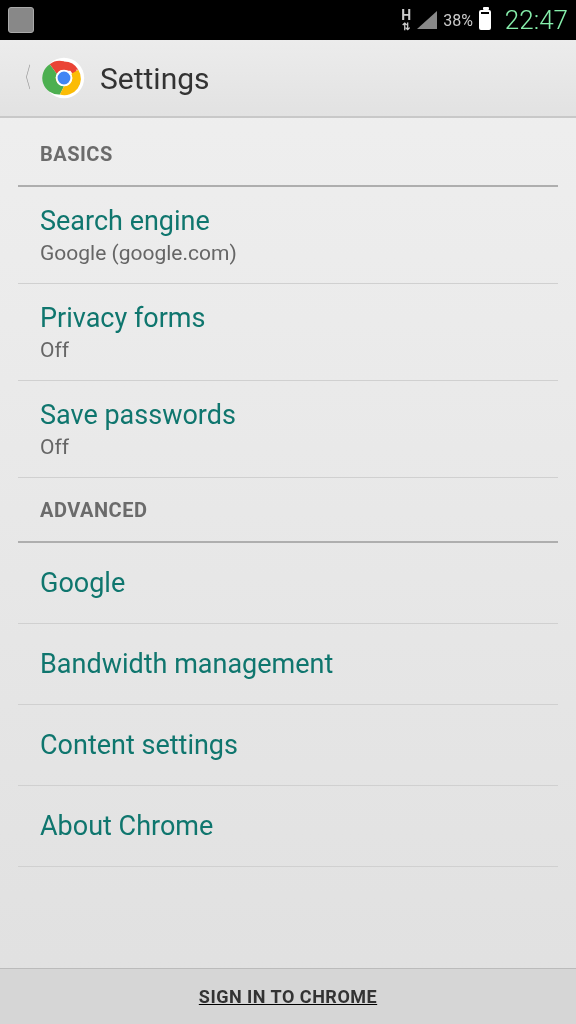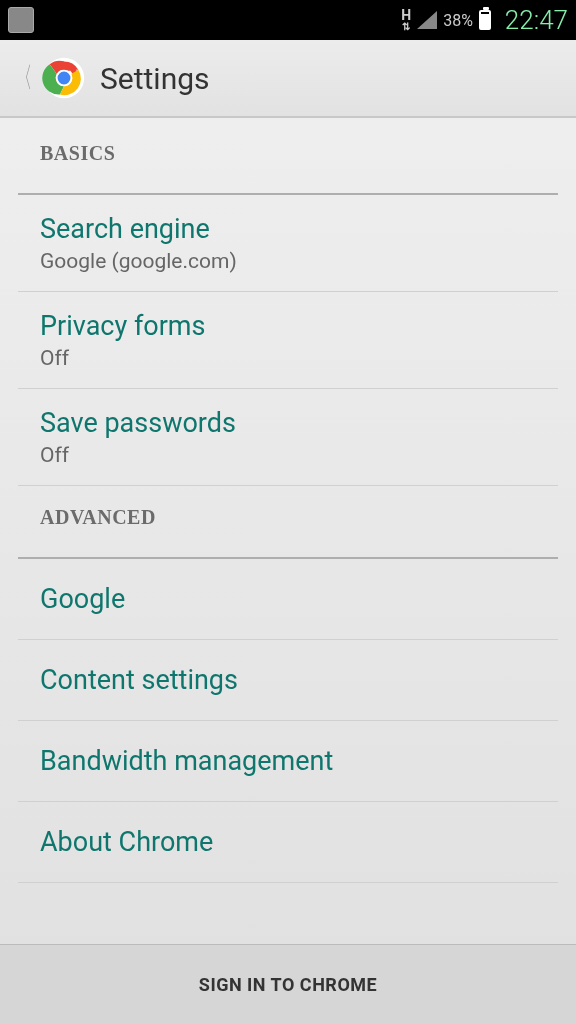--- a/index.html
+++ b/index.html
@@ -61,50 +61,50 @@
     }
     .back-chevron {
       font-size: 28px; color: #999; margin-right: 4px;
       transform: scaleX(0.6);
     }
     .chrome-logo { width: 44px; height: 44px; margin-right: 14px; }
     .page-title { font-size: 30px; color: #333; font-weight: 400; }
 
     
     .section-header {
-      padding: 20px 22px 28px;
+      padding: 20px 22px 19px;
       font-size: 20px;
       font-weight: bold;
       color: #6b6b6b;
       letter-spacing: 0.5px;
       border-bottom: 2px solid #aeaeae;
       margin: 0 18px;
-      font-family: Liberation Serif, serif;
     }
     .section-header.first { padding-top: 24px; }
     .list { }
     .row {
       padding: 18px 22px;
       border-bottom: 1px solid #d0d0d0;
       margin: 0 18px;
     }
     .row-title { font-size: 27px; color: #0f766e; }
     .row-sub { font-size: 21px; color: #666; margin-top: 4px; }
     .row.single .row-title { padding: 6px 0; }
 
     
     .footer {
       position: absolute;
       bottom: 0; left: 0; right: 0;
-      height: 80px;
+      height: 56px;
       background: #d6d6d6;
       border-top: 1px solid #bbb;
       display: flex;
       align-items: center;
       justify-content: center;
+      text-decoration: underline;
     }
     .footer-btn {
       font-size: 18px;
       font-weight: bold;
       color: #333;
       letter-spacing: 0.5px;
     }
   </style>
 </head>
 <body>
@@ -156,24 +156,24 @@
     <div class="row-sub">Off</div>
   </div>
 </div>
 
 <div class="section-header">ADVANCED</div>
 <div class="list">
   <div class="row single">
     <div class="row-title">Google</div>
   </div>
   <div class="row single">
-    <div class="row-title">Content settings</div>
+    <div class="row-title">Bandwidth management</div>
   </div>
   <div class="row single">
-    <div class="row-title">Bandwidth management</div>
+    <div class="row-title">Content settings</div>
   </div>
   <div class="row single">
     <div class="row-title">About Chrome</div>
   </div>
 </div>
 
 <div class="footer">
   <div class="footer-btn">SIGN IN TO CHROME</div>
 </div>
 

